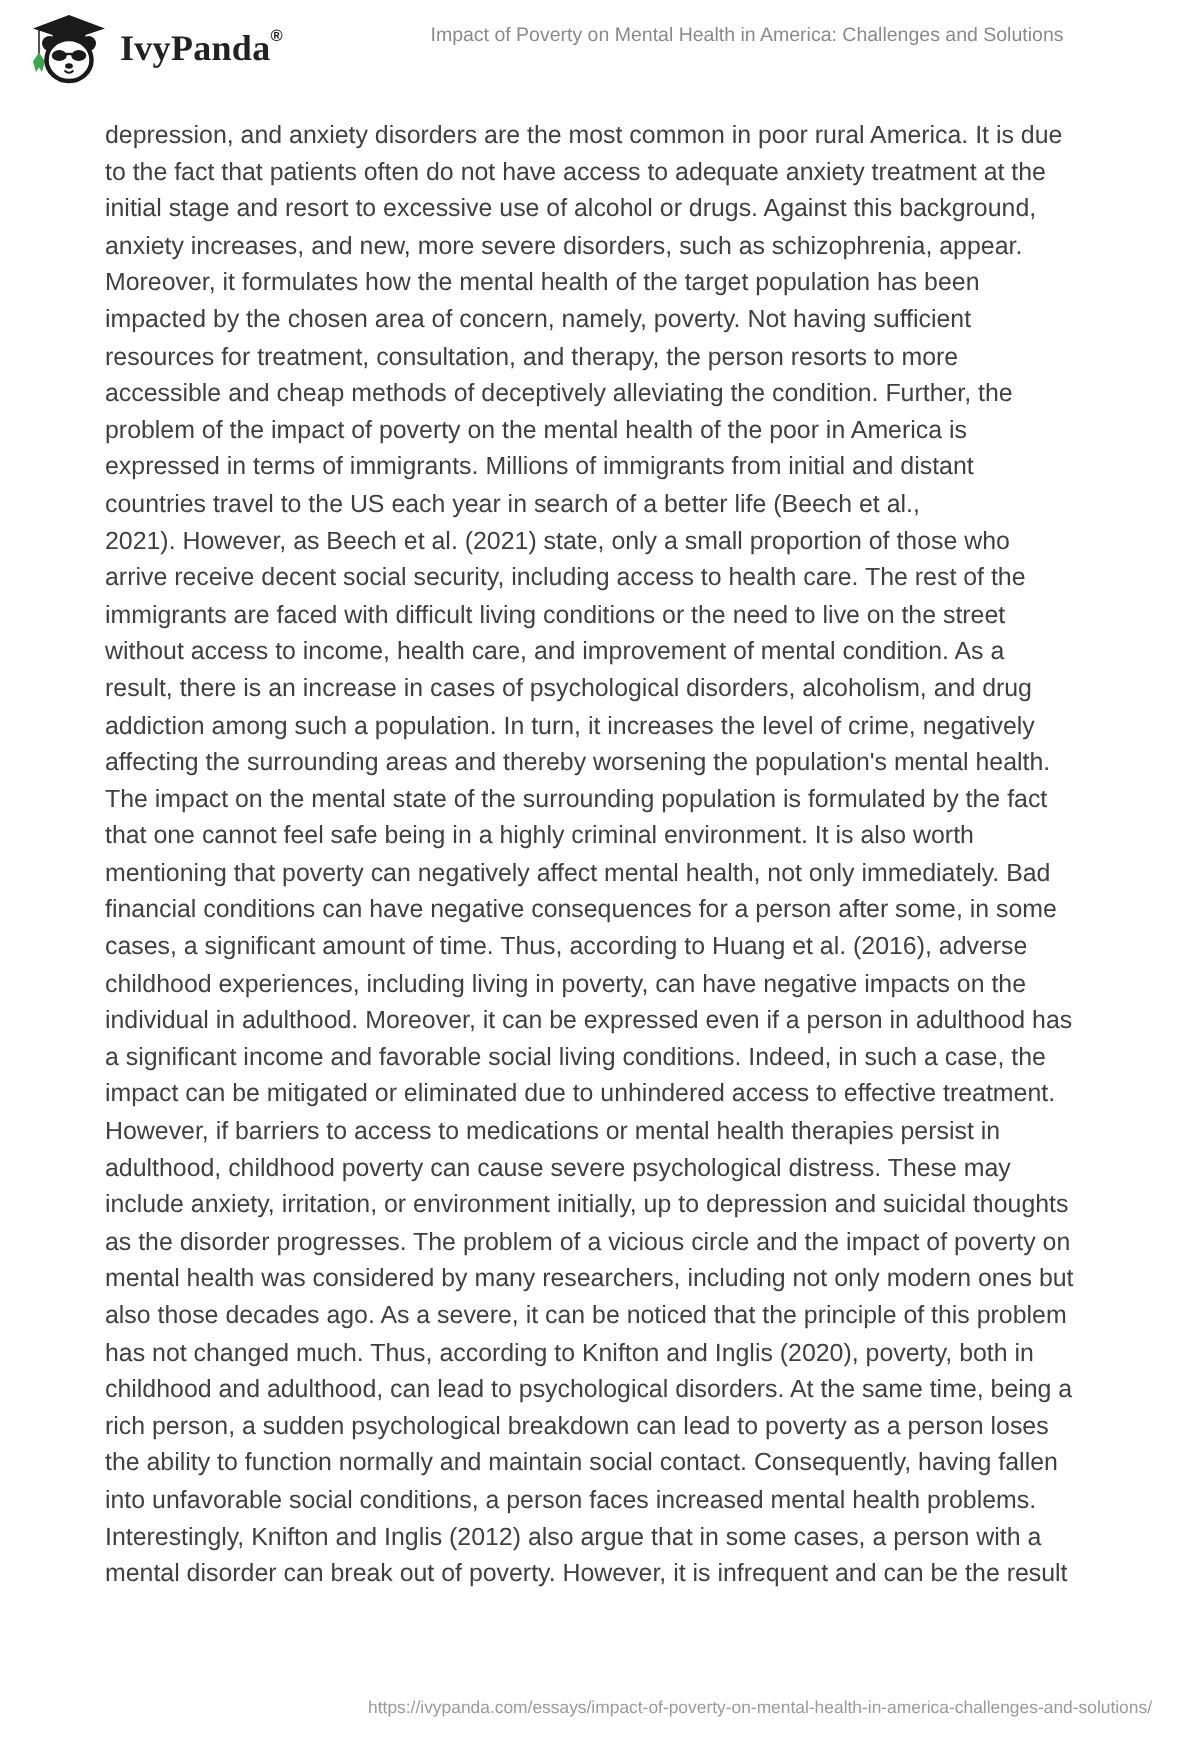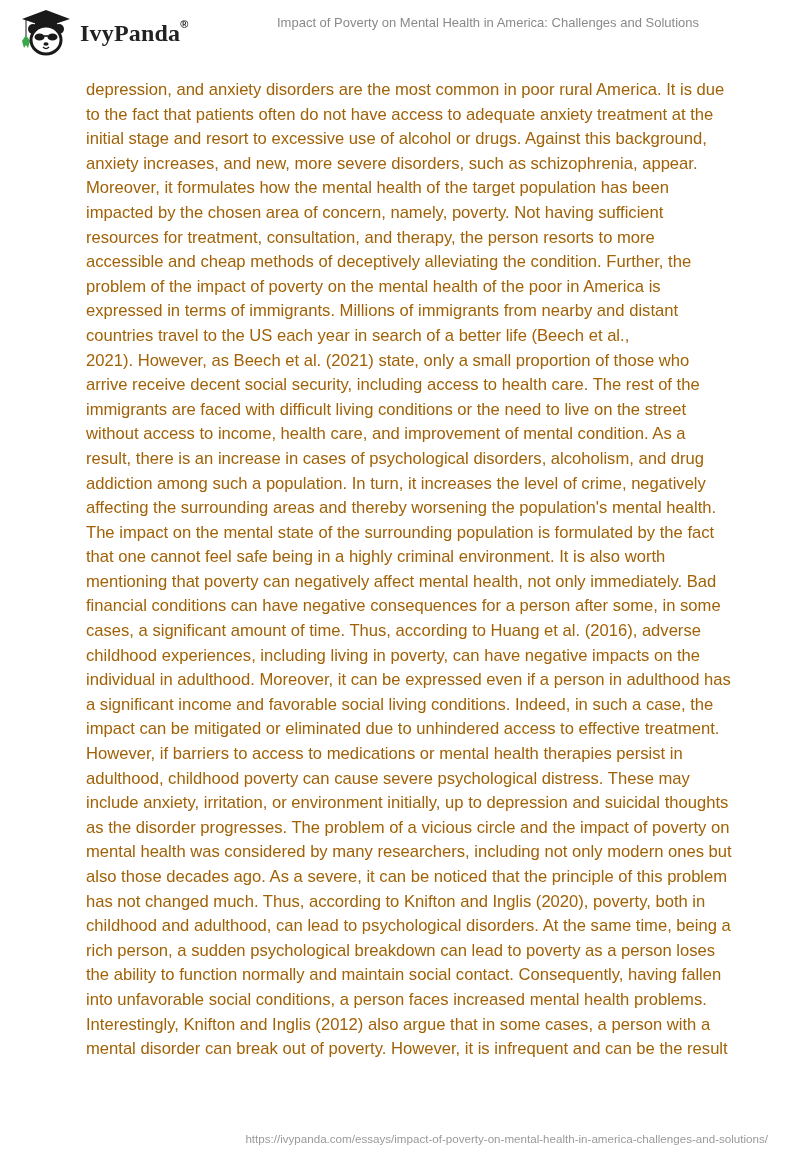--- a/index.html
+++ b/index.html
@@ -1,23 +1,23 @@
 <!DOCTYPE html>
 <html><head>
 <meta charset="utf-8">
 <style>
   html, body { margin: 0; padding: 0; background: #ffffff; }
   body { width: 800px; height: 1160px; position: relative; overflow: hidden; font-family: "Liberation Sans", sans-serif; }
-  .header { position: absolute; left: 0; top: 0; width: 732px; height: 60px; }
+  .header { position: absolute; left: 0; top: 0; width: 732px; height: 60px; padding-left: 10px; }
   .logo { position: absolute; left: 18px; top: 8px; display: flex; align-items: center; }
   .logo-icon { width: 56px; height: 48px; }
   .logo-text { font-family: "Liberation Serif", serif; font-weight: bold; font-size: 24px; color: #222; margin-left: 6px; letter-spacing: 0.2px; position: relative; top: 1px; }
   .logo-reg { font-size: 11px; vertical-align: super; font-family: "Liberation Sans", sans-serif; font-weight: bold; position: relative; top: -4px; }
   .doc-title { position: absolute; right: 33px; top: 15px; font-size: 13px; color: #8a8a8a; white-space: nowrap; margin-left: 20px; }
-  .body-text { position: absolute; left: 86px; top: 78px; width: 660px; font-size: 16.6px; line-height: 24.6px; color: #a16207; }
+  .body-text { position: absolute; left: 70px; top: 78px; width: 660px; font-size: 16.6px; line-height: 24.6px; color: #404040; }
   .line { display: block; white-space: nowrap; }
   .footer-url { position: absolute; right: 32px; top: 1132px; font-size: 11.6px; color: #9a9a9a; white-space: nowrap; }
 </style>
 </head>
 <body>
 
 <div class="header">
   <div class="logo">
     <svg class="logo-icon" viewBox="0 0 56 48">
 
@@ -46,21 +46,21 @@
 <div class="body-text" id="essay-body">
     <span class="line">depression, and anxiety disorders are the most common in poor rural America. It is due</span>
     <span class="line">to the fact that patients often do not have access to adequate anxiety treatment at the</span>
     <span class="line">initial stage and resort to excessive use of alcohol or drugs. Against this background,</span>
     <span class="line">anxiety increases, and new, more severe disorders, such as schizophrenia, appear.</span>
     <span class="line">Moreover, it formulates how the mental health of the target population has been</span>
     <span class="line">impacted by the chosen area of concern, namely, poverty. Not having sufficient</span>
     <span class="line">resources for treatment, consultation, and therapy, the person resorts to more</span>
     <span class="line">accessible and cheap methods of deceptively alleviating the condition. Further, the</span>
     <span class="line">problem of the impact of poverty on the mental health of the poor in America is</span>
-    <span class="line">expressed in terms of immigrants. Millions of immigrants from nearby and distant</span>
+    <span class="line">expressed in terms of immigrants. Millions of immigrants from initial and distant</span>
     <span class="line">countries travel to the US each year in search of a better life (Beech et al.,</span>
     <span class="line">2021). However, as Beech et al. (2021) state, only a small proportion of those who</span>
     <span class="line">arrive receive decent social security, including access to health care. The rest of the</span>
     <span class="line">immigrants are faced with difficult living conditions or the need to live on the street</span>
     <span class="line">without access to income, health care, and improvement of mental condition. As a</span>
     <span class="line">result, there is an increase in cases of psychological disorders, alcoholism, and drug</span>
     <span class="line">addiction among such a population. In turn, it increases the level of crime, negatively</span>
     <span class="line">affecting the surrounding areas and thereby worsening the population's mental health.</span>
     <span class="line">The impact on the mental state of the surrounding population is formulated by the fact</span>
     <span class="line">that one cannot feel safe being in a highly criminal environment. It is also worth</span>

